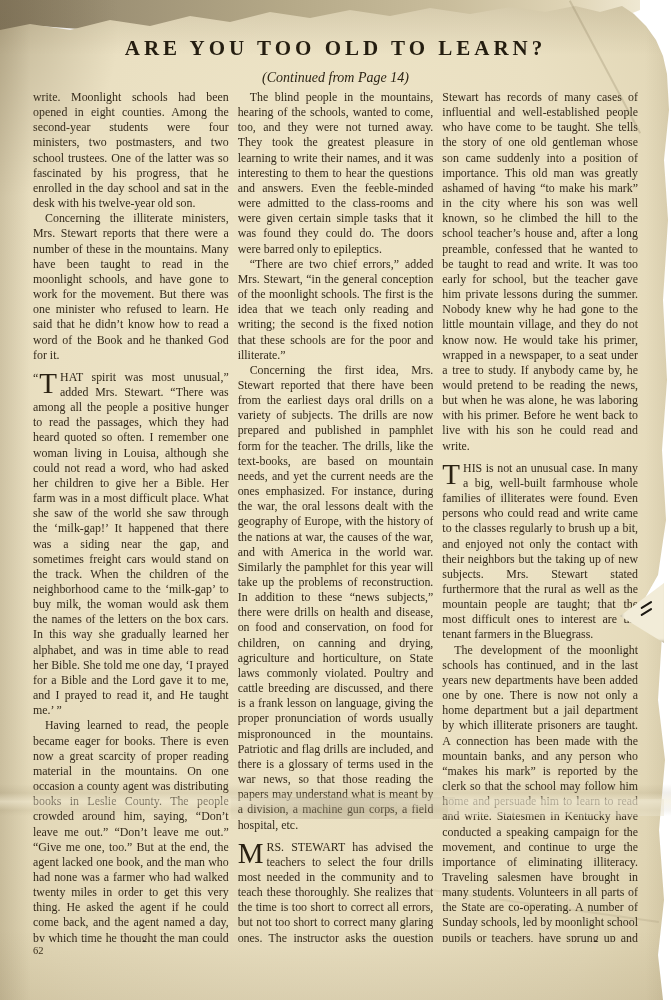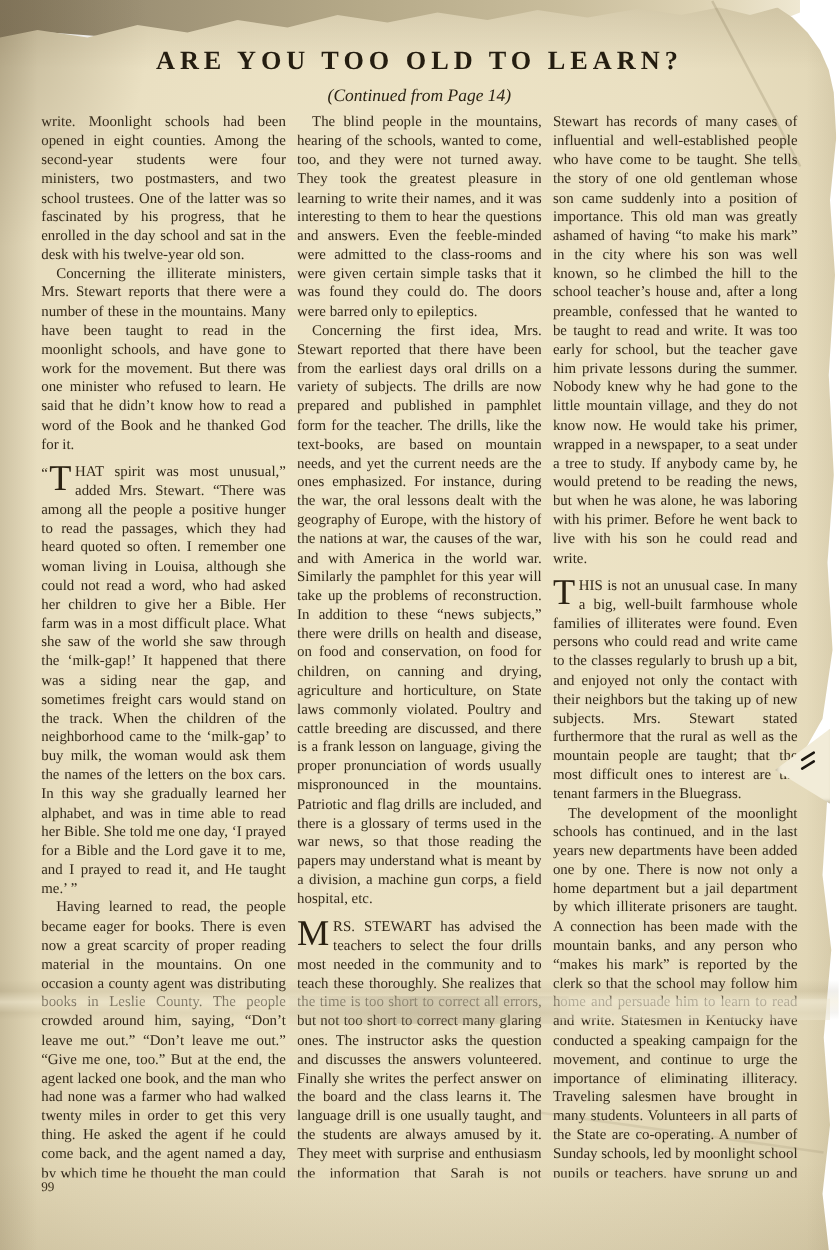--- a/index.html
+++ b/index.html
@@ -106,31 +106,32 @@
 
   <div class="columns">
     <div class="col">
         <p class="para">write.  Moonlight schools had been opened in eight counties.  Among the second-year students were four ministers, two postmasters, and two school trustees.  One of the latter was so fascinated by his progress, that he enrolled in the day school and sat in the desk with his twelve-year old son.</p>
         <p class="para indent">Concerning the illiterate ministers, Mrs. Stewart reports that there were a number of these in the mountains.  Many have been taught to read in the moonlight schools, and have gone to work for the movement.  But there was one minister who refused to learn.  He said that he didn’t know how to read a word of the Book and he thanked God for it.</p>
         <p class="para section"><span class="lead-quote">“</span><span class="dropcap">T</span>HAT spirit was most unusual,” added Mrs. Stewart.  “There was among all the people a positive hunger to read the passages, which they had heard quoted so often. I remember one woman living in Louisa, although she could not read a word, who had asked her children to give her a Bible.  Her farm was in a most difficult place.  What she saw of the world she saw through the ‘milk-gap!’  It happened that there was a siding near the gap, and sometimes freight cars would stand on the track.  When the children of the neighborhood came to the ‘milk-gap’ to buy milk, the woman would ask them the names of the letters on the box cars.  In this way she gradually learned her alphabet, and was in time able to read her Bible.  She told me one day, ‘I prayed for a Bible and the Lord gave it to me, and I prayed to read it, and He taught me.’ ”</p>
         <p class="para indent">Having learned to read, the people became eager for books.  There is even now a great scarcity of proper reading material in the mountains.  On one occasion a county agent was distributing books in Leslie County.  The people crowded around him, saying, “Don’t leave me out.”  “Don’t leave me out.” “Give me one, too.”  But at the end, the agent lacked one book, and the man who had none was a farmer who had walked twenty miles in order to get this very thing.  He asked the agent if he could come back, and the agent named a day, by which time he thought the man could send for the volume.  Again the man walked twenty miles, only to be disappointed.  It had not come.  He made a third trip in order to have his own book.</p>
       </div>
     <div class="col">
         <p class="para indent">The blind people in the mountains, hearing of the schools, wanted to come, too, and they were not turned away. They took the greatest pleasure in learning to write their names, and it was interesting to them to hear the questions and answers.  Even the feeble-minded were admitted to the class-rooms and were given certain simple tasks that it was found they could do.  The doors were barred only to epileptics.</p>
+        <p class="para indent">“There are two chief errors,” added Mrs. Stewart, “in the general conception of the moonlight schools.  The first is the idea that we teach only reading and writing; the second is the fixed notion that these schools are for the poor and illiterate.”</p>
         <p class="para indent">Concerning the first idea, Mrs. Stewart reported that there have been from the earliest days oral drills on a variety of subjects.  The drills are now prepared and published in pamphlet form for the teacher.  The drills, like the text-books, are based on mountain needs, and yet the current needs are the ones emphasized.  For instance, during the war, the oral lessons dealt with the geography of Europe, with the history of the nations at war, the causes of the war, and with America in the world war. Similarly the pamphlet for this year will take up the problems of reconstruction. In addition to these “news subjects,” there were drills on health and disease, on food and conservation, on food for children, on canning and drying, agriculture and horticulture, on State laws commonly violated.  Poultry and cattle breeding are discussed, and there is a frank lesson on language, giving the proper pronunciation of words usually mispronounced in the mountains.  Patriotic and flag drills are included, and there is a glossary of terms used in the war news, so that those reading the papers may understand what is meant by a division, a machine gun corps, a field hospital, etc.</p>
         <p class="para section"><span class="dropcap">M</span>RS. STEWART has advised the teachers to select the four drills most needed in the community and to teach these thoroughly.  She realizes that the time is too short to correct all errors, but not too short to correct many glaring ones.  The instructor asks the question and discusses the answers volunteered.  Finally she writes the perfect answer on the board and the class learns it.  The language drill is one usually taught, and the students are always amused by it.  They meet with surprise and enthusiasm the information that Sarah is not “Surry,” and Maria is not “Mariar.”  They repeat after the teacher that get is not “git,” nor cover “kiver,” nor district “deestrict.”  The correct use of the common verbs is taught, and the pupils learn not to say “I have saw,” “he taken,” “my father he,” or “he could have did.”</p>
       </div>
     <div class="col">
         <p class="para">Stewart has records of many cases of influential and well-established people who have come to be taught.  She tells the story of one old gentleman whose son came suddenly into a position of importance.  This old man was greatly ashamed of having “to make his mark” in the city where his son was well known, so he climbed the hill to the school teacher’s house and, after a long preamble, confessed that he wanted to be taught to read and write.  It was too early for school, but the teacher gave him private lessons during the summer. Nobody knew why he had gone to the little mountain village, and they do not know now.  He would take his primer, wrapped in a newspaper, to a seat under a tree to study.  If anybody came by, he would pretend to be reading the news, but when he was alone, he was laboring with his primer.  Before he went back to live with his son he could read and write.</p>
         <p class="para section"><span class="dropcap">T</span>HIS is not an unusual case.  In many a big, well-built farmhouse whole families of illiterates were found.  Even persons who could read and write came to the classes regularly to brush up a bit, and enjoyed not only the contact with their neighbors but the taking up of new subjects.  Mrs. Stewart stated furthermore that the rural as well as the mountain people are taught; that the most difficult ones to interest are the tenant farmers in the Bluegrass.</p>
         <p class="para indent">The development of the moonlight schools has continued, and in the last years new departments have been added one by one.  There is now not only a home department but a jail department by which illiterate prisoners are taught. A connection has been made with the mountain banks, and any person who “makes his mark” is reported by the clerk so that the school may follow him home and persuade him to learn to read and write.  Statesmen in Kentucky have conducted a speaking campaign for the movement, and continue to urge the importance of eliminating illiteracy.  Traveling salesmen have brought in many students.  Volunteers in all parts of the State are co-operating.  A number of Sunday schools, led by moonlight school pupils or teachers, have sprung up and are doing excellent work.  It is expected by Mrs. Stewart and her assistants that the campaign in the fall will reach the men and women who have not yet been drawn into the classrooms.</p>
       </div>
   </div>
 
-  <div class="pagenum">99</div>
+  <div class="pagenum">62</div>
 </div>
 
 <div class="stain-topleft"></div>
 <div class="crease-topright"></div>
 <div class="crease-main"></div>
 <div class="smudge-col2"></div>
 <div class="smudge-col3"></div>
 <div class="crease-bottom"></div>
 <div class="fold-flap"></div>
 <div class="pen-mark m1"></div>

